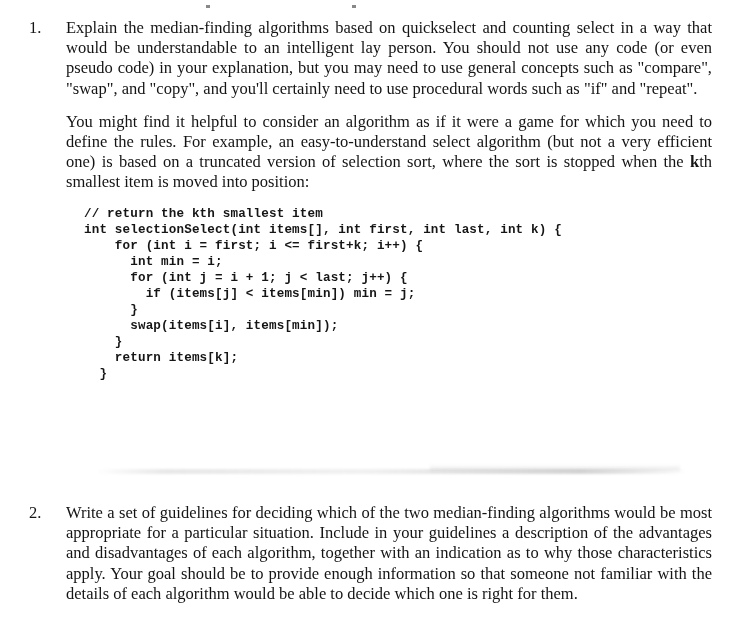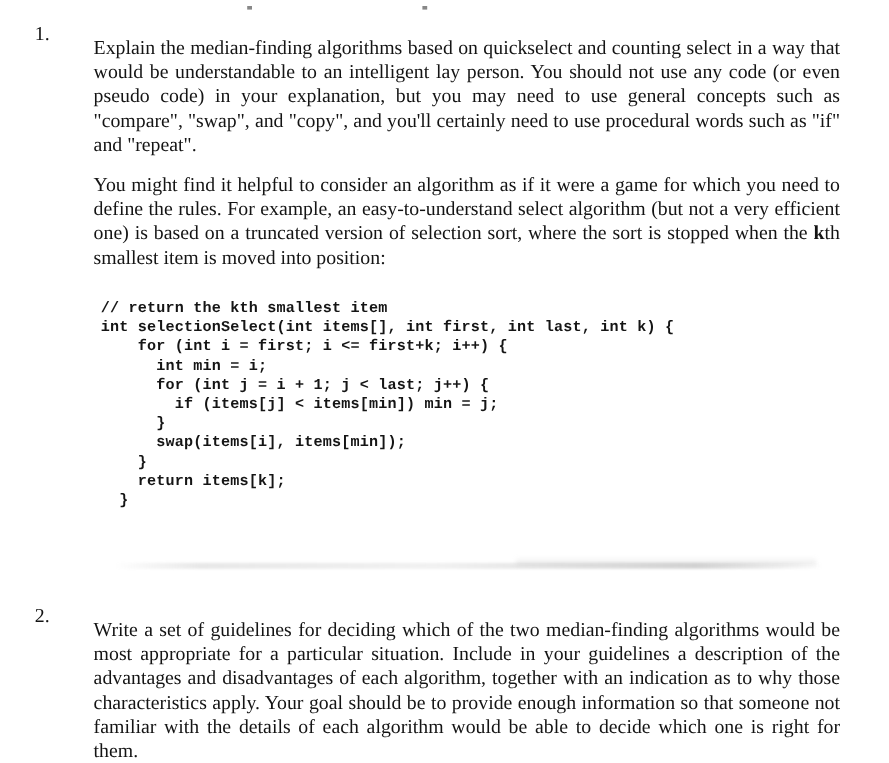--- a/index.html
+++ b/index.html
@@ -88,31 +88,31 @@
     margin: 0 0 0 66px;
     width: 646px;
     font-size: 16.5px;
     line-height: 20.2px;
     text-align: justify;
     text-justify: inter-word;
     color: #141414;
   }
 
   .para {
-    margin: 12px;
+    margin: 0;
     text-align: justify;
     text-justify: inter-word;
   }
   .para + .para { margin-top: 13px; }
 
   .para b { font-weight: 700; }
 
   
   .code-wrap {
-    margin: 24px 0 0 0;
+    margin: 13px 0 0 0;
     padding: 0;
   }
   pre.code {
     margin: 0;
     padding: 0 0 0 18px;
     font-family: "Liberation Mono", "DejaVu Sans Mono", monospace;
     font-size: 12.6px;
     line-height: 16.05px;
     font-weight: 700;
     color: #151515;

